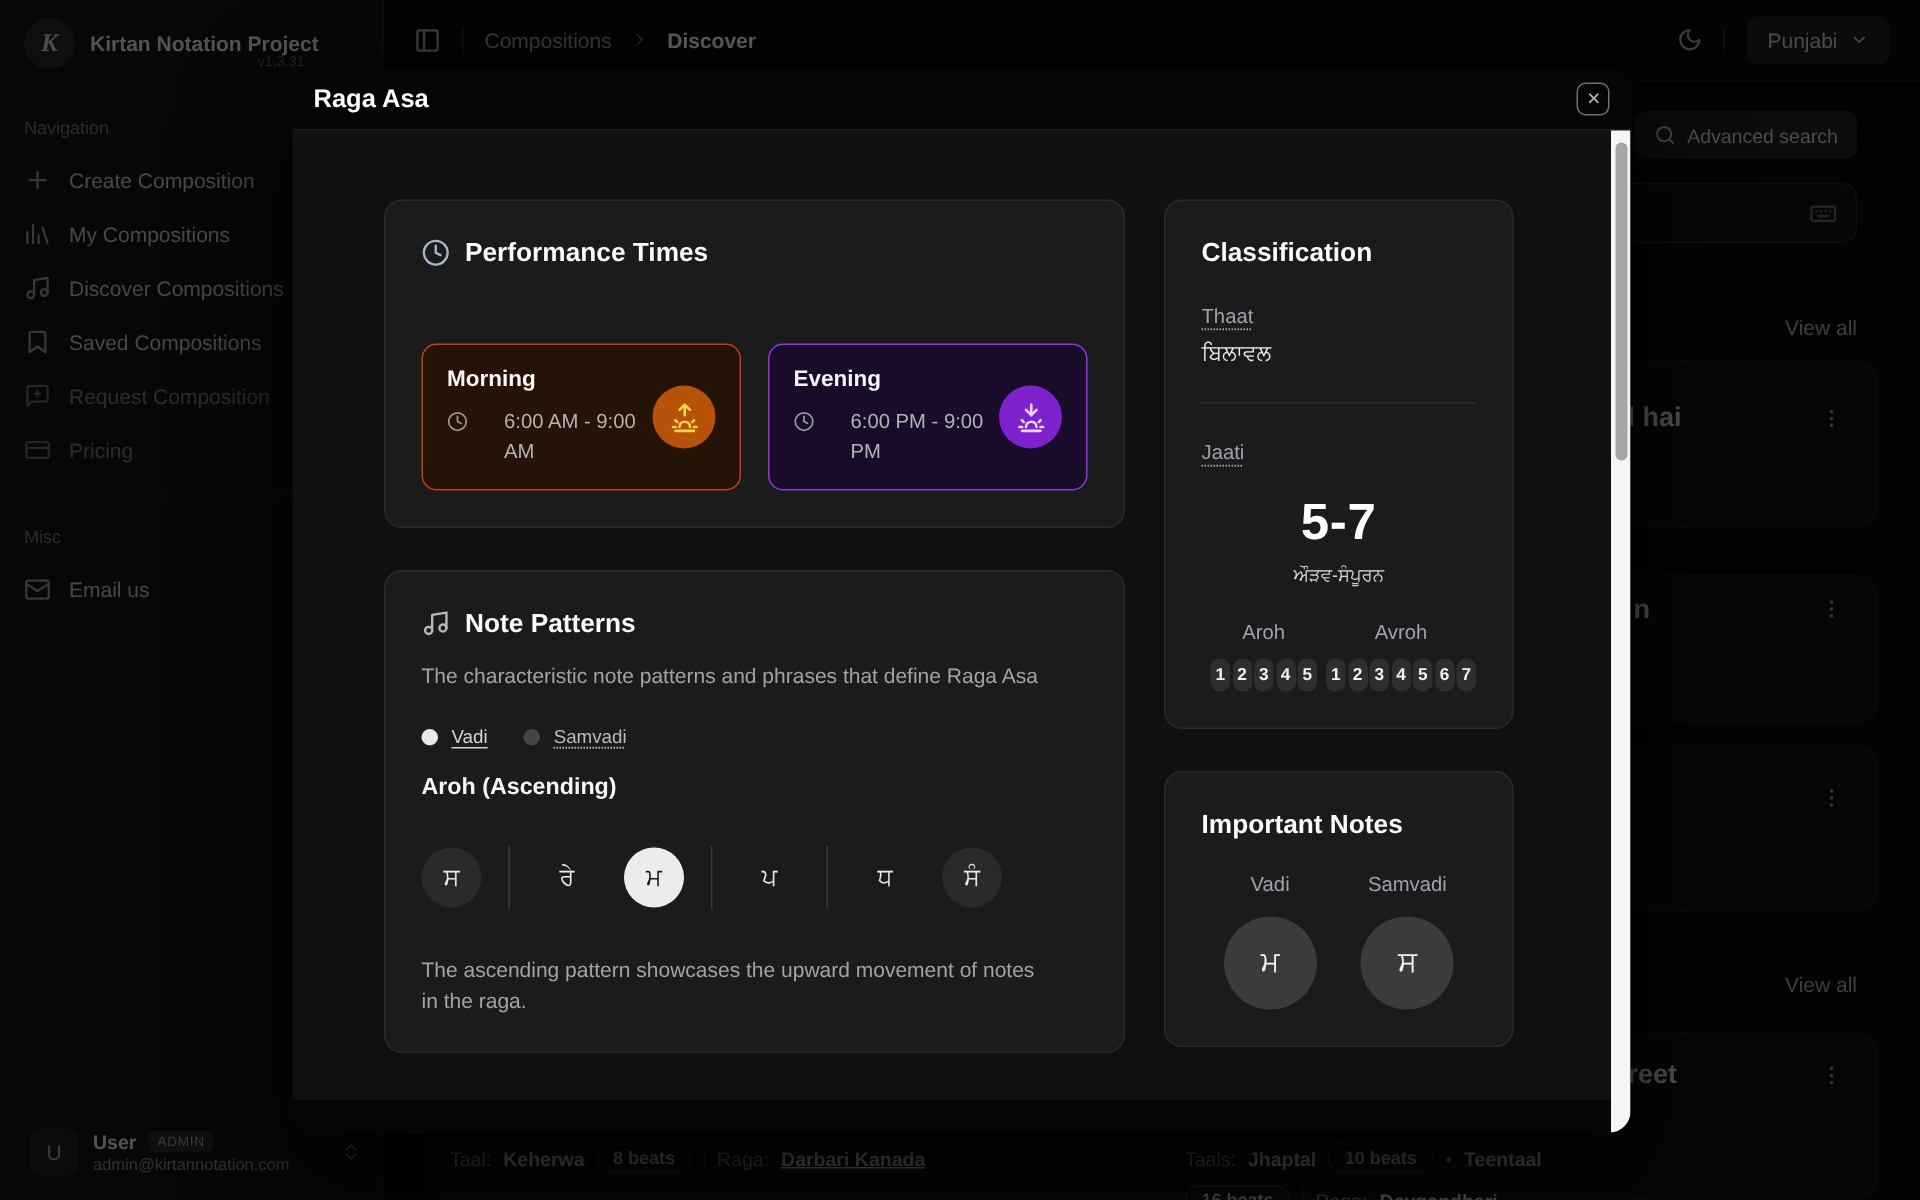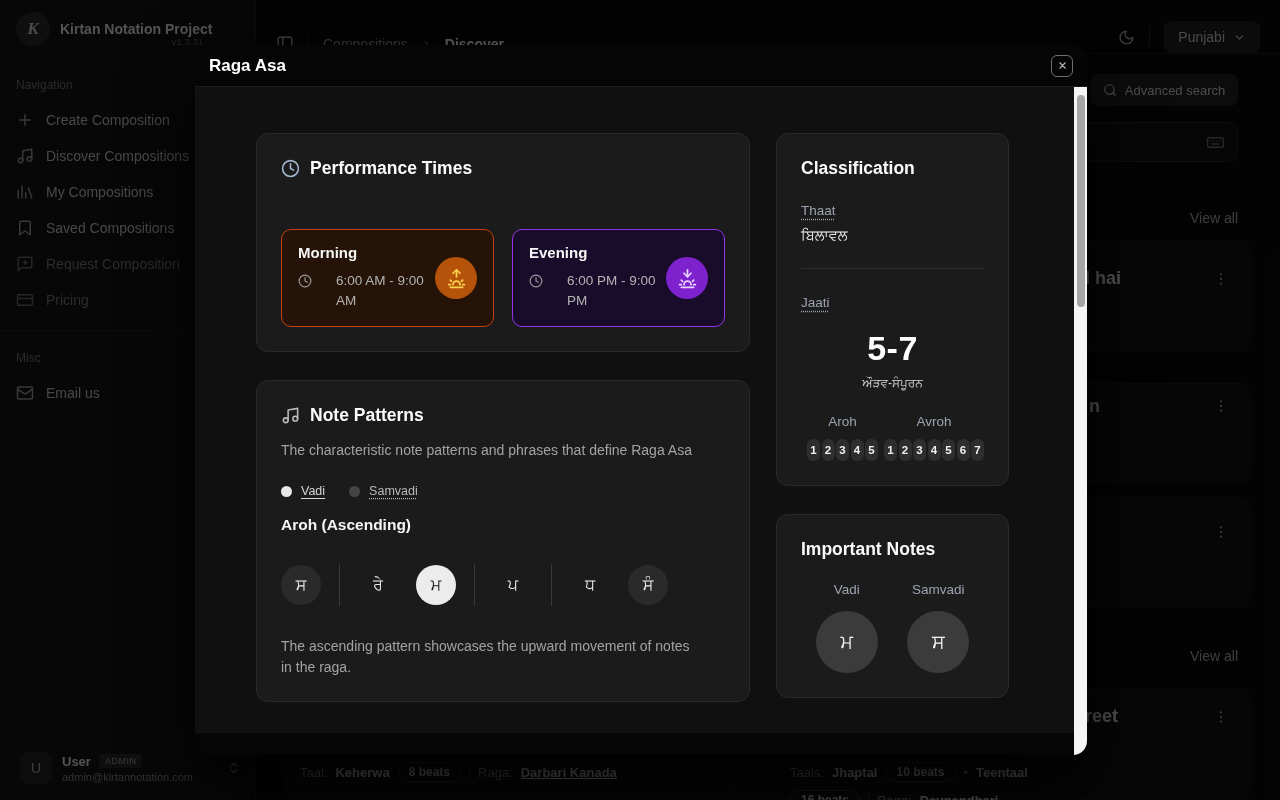--- a/index.html
+++ b/index.html
@@ -28,21 +28,21 @@
   .userbox { position:absolute; left:0; bottom:6px; width:100%; display:flex; align-items:center; gap:10px; padding:10px 14px 10px 20px; }
   .avatar { width:32px; height:32px; border-radius:8px; background:#1f1f1f; color:#9a9a9a; font-size:14px; display:flex; align-items:center; justify-content:center; }
   .user-meta { flex:1; min-width:0; }
   .user-row { display:flex; align-items:center; gap:8px; }
   .user-name { font-size:13px; font-weight:700; color:#cfcfcf; }
   .user-badge { font-size:9px; letter-spacing:.5px; color:#949494; background:#262626; border-radius:4px; padding:2px 6px; }
   .user-email { font-size:11px; color:#7d7d7d; margin-top:2px; white-space:nowrap; overflow:hidden; }
   .user-chevrons { color:#8a8a8a; }
 
   
-  .topbar { position:absolute; left:256px; top:0; width:1024px; height:54px; display:flex; align-items:flex-end; padding:0 20px; border-bottom:1px solid #1b1b1b; z-index:1; }
+  .topbar { position:absolute; left:256px; top:0; width:1024px; height:54px; display:flex; align-items:center; padding:0 20px; border-bottom:1px solid #1b1b1b; z-index:1; }
   .tb-left { display:flex; align-items:center; gap:14px; }
   .tb-toggle { color:#9a9a9a; cursor:pointer; }
   .tb-sep { width:1px; height:18px; background:#2a2a2a; }
   .crumb { display:flex; align-items:center; gap:12px; font-size:14px; }
   .crumb-parent { color:#8a8a8a; cursor:pointer; }
   .crumb-chevron { color:#565656; }
   .crumb-current { color:#e7e7e7; font-weight:600; }
   .tb-right { margin-left:auto; display:flex; align-items:center; gap:14px; }
   .moon-btn { color:#9a9a9a; cursor:pointer; }
   .lang-btn { display:flex; align-items:center; gap:8px; background:#1c1c1c; border-radius:8px; padding:8px 14px; font-size:14px; color:#b8b8b8; cursor:pointer; }
@@ -147,34 +147,34 @@
         <span class="nav-ic ic">
             <svg width="18" height="18" viewBox="0 0 24 24" fill="none" stroke="currentColor" stroke-width="2" stroke-linecap="round" stroke-linejoin="round">
               <path d="M12 5v14M5 12h14"></path>
             </svg>
           </span>
         <span class="nav-label">Create Composition</span>
       </div>
       <div class="nav-item">
         <span class="nav-ic ic">
             <svg width="18" height="18" viewBox="0 0 24 24" fill="none" stroke="currentColor" stroke-width="2" stroke-linecap="round" stroke-linejoin="round">
+              <path d="M3 20V10M8 20V4M13 20v-7M16.5 6.5 21 20"></path>
+            </svg>
+          </span>
+        <span class="nav-label">My Compositions</span>
+      </div>
+      <div class="nav-item">
+        <span class="nav-ic ic">
+            <svg width="18" height="18" viewBox="0 0 24 24" fill="none" stroke="currentColor" stroke-width="2" stroke-linecap="round" stroke-linejoin="round">
               <path d="M9 18V5l12-2v13"></path>
               <circle cx="6" cy="18" r="3"></circle>
               <circle cx="18" cy="16" r="3"></circle>
             </svg>
           </span>
         <span class="nav-label">Discover Compositions</span>
-      </div>
-      <div class="nav-item">
-        <span class="nav-ic ic">
-            <svg width="18" height="18" viewBox="0 0 24 24" fill="none" stroke="currentColor" stroke-width="2" stroke-linecap="round" stroke-linejoin="round">
-              <path d="M3 20V10M8 20V4M13 20v-7M16.5 6.5 21 20"></path>
-            </svg>
-          </span>
-        <span class="nav-label">My Compositions</span>
       </div>
       <div class="nav-item">
         <span class="nav-ic ic">
             <svg width="18" height="18" viewBox="0 0 24 24" fill="none" stroke="currentColor" stroke-width="2" stroke-linecap="round" stroke-linejoin="round">
               <path d="M19 21l-7-5-7 5V5a2 2 0 0 1 2-2h10a2 2 0 0 1 2 2z"></path>
             </svg>
           </span>
         <span class="nav-label">Saved Compositions</span>
       </div>
       <div class="nav-item dim">

